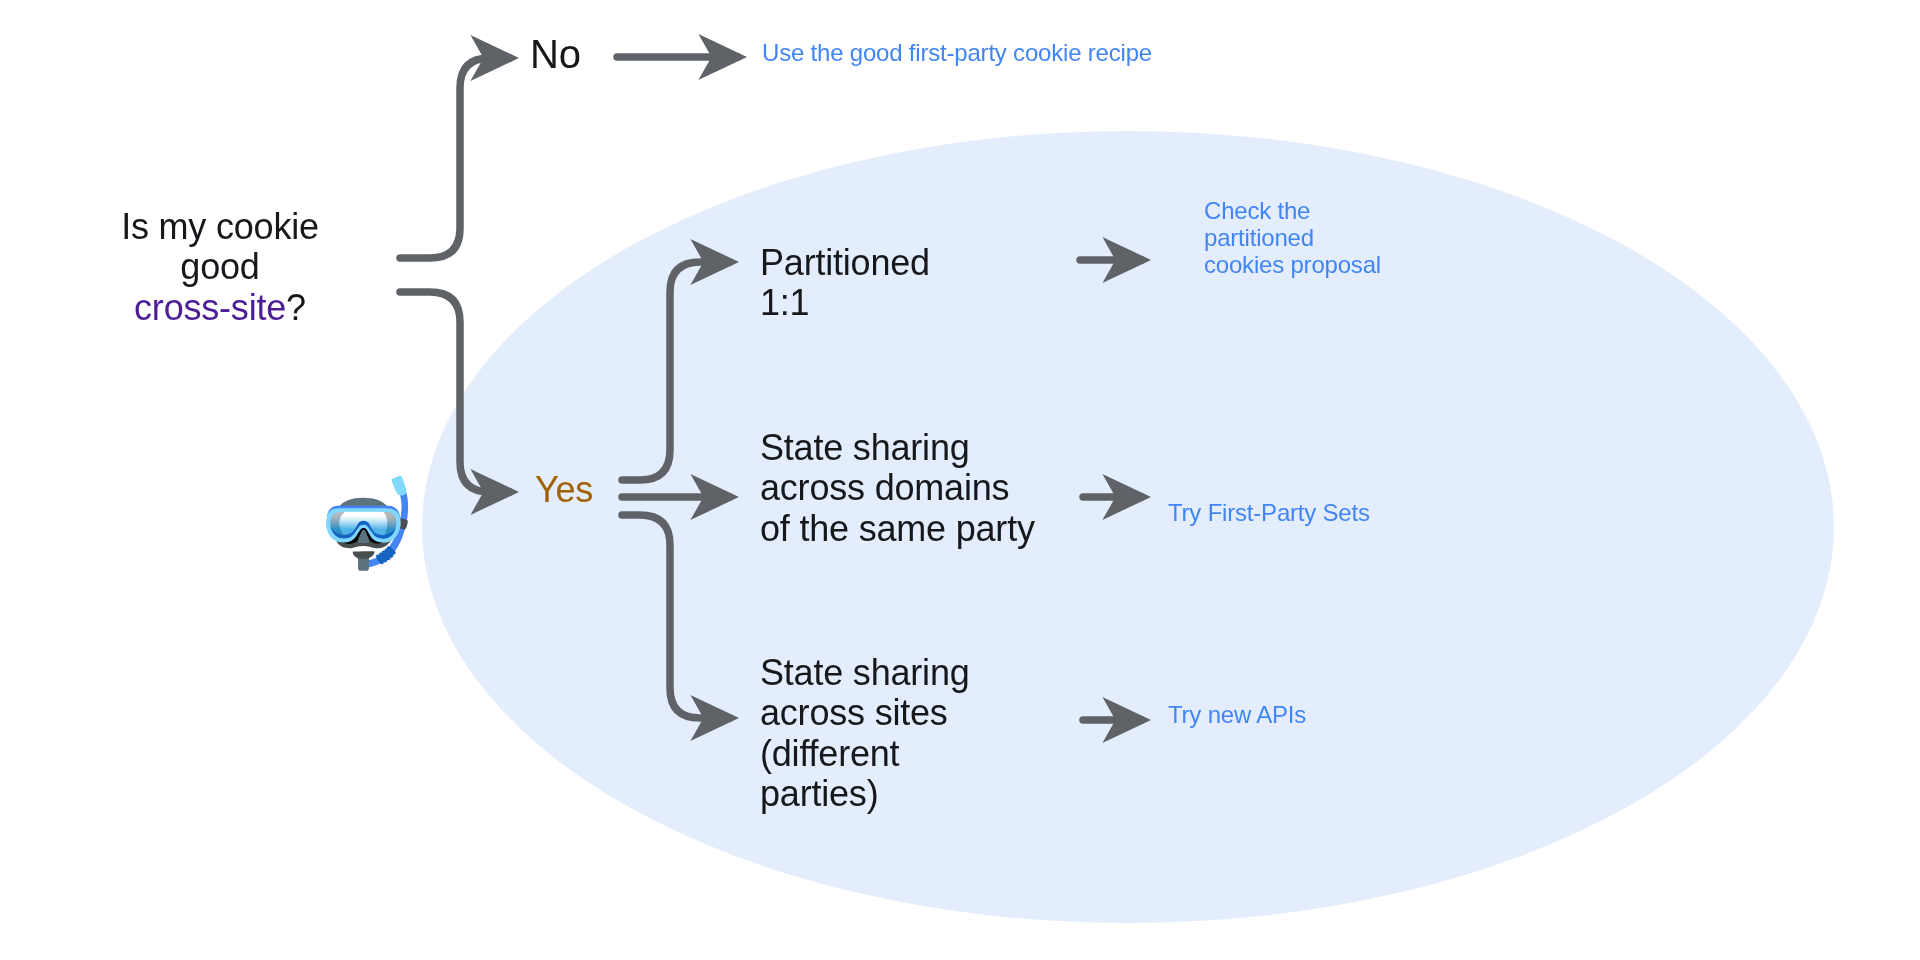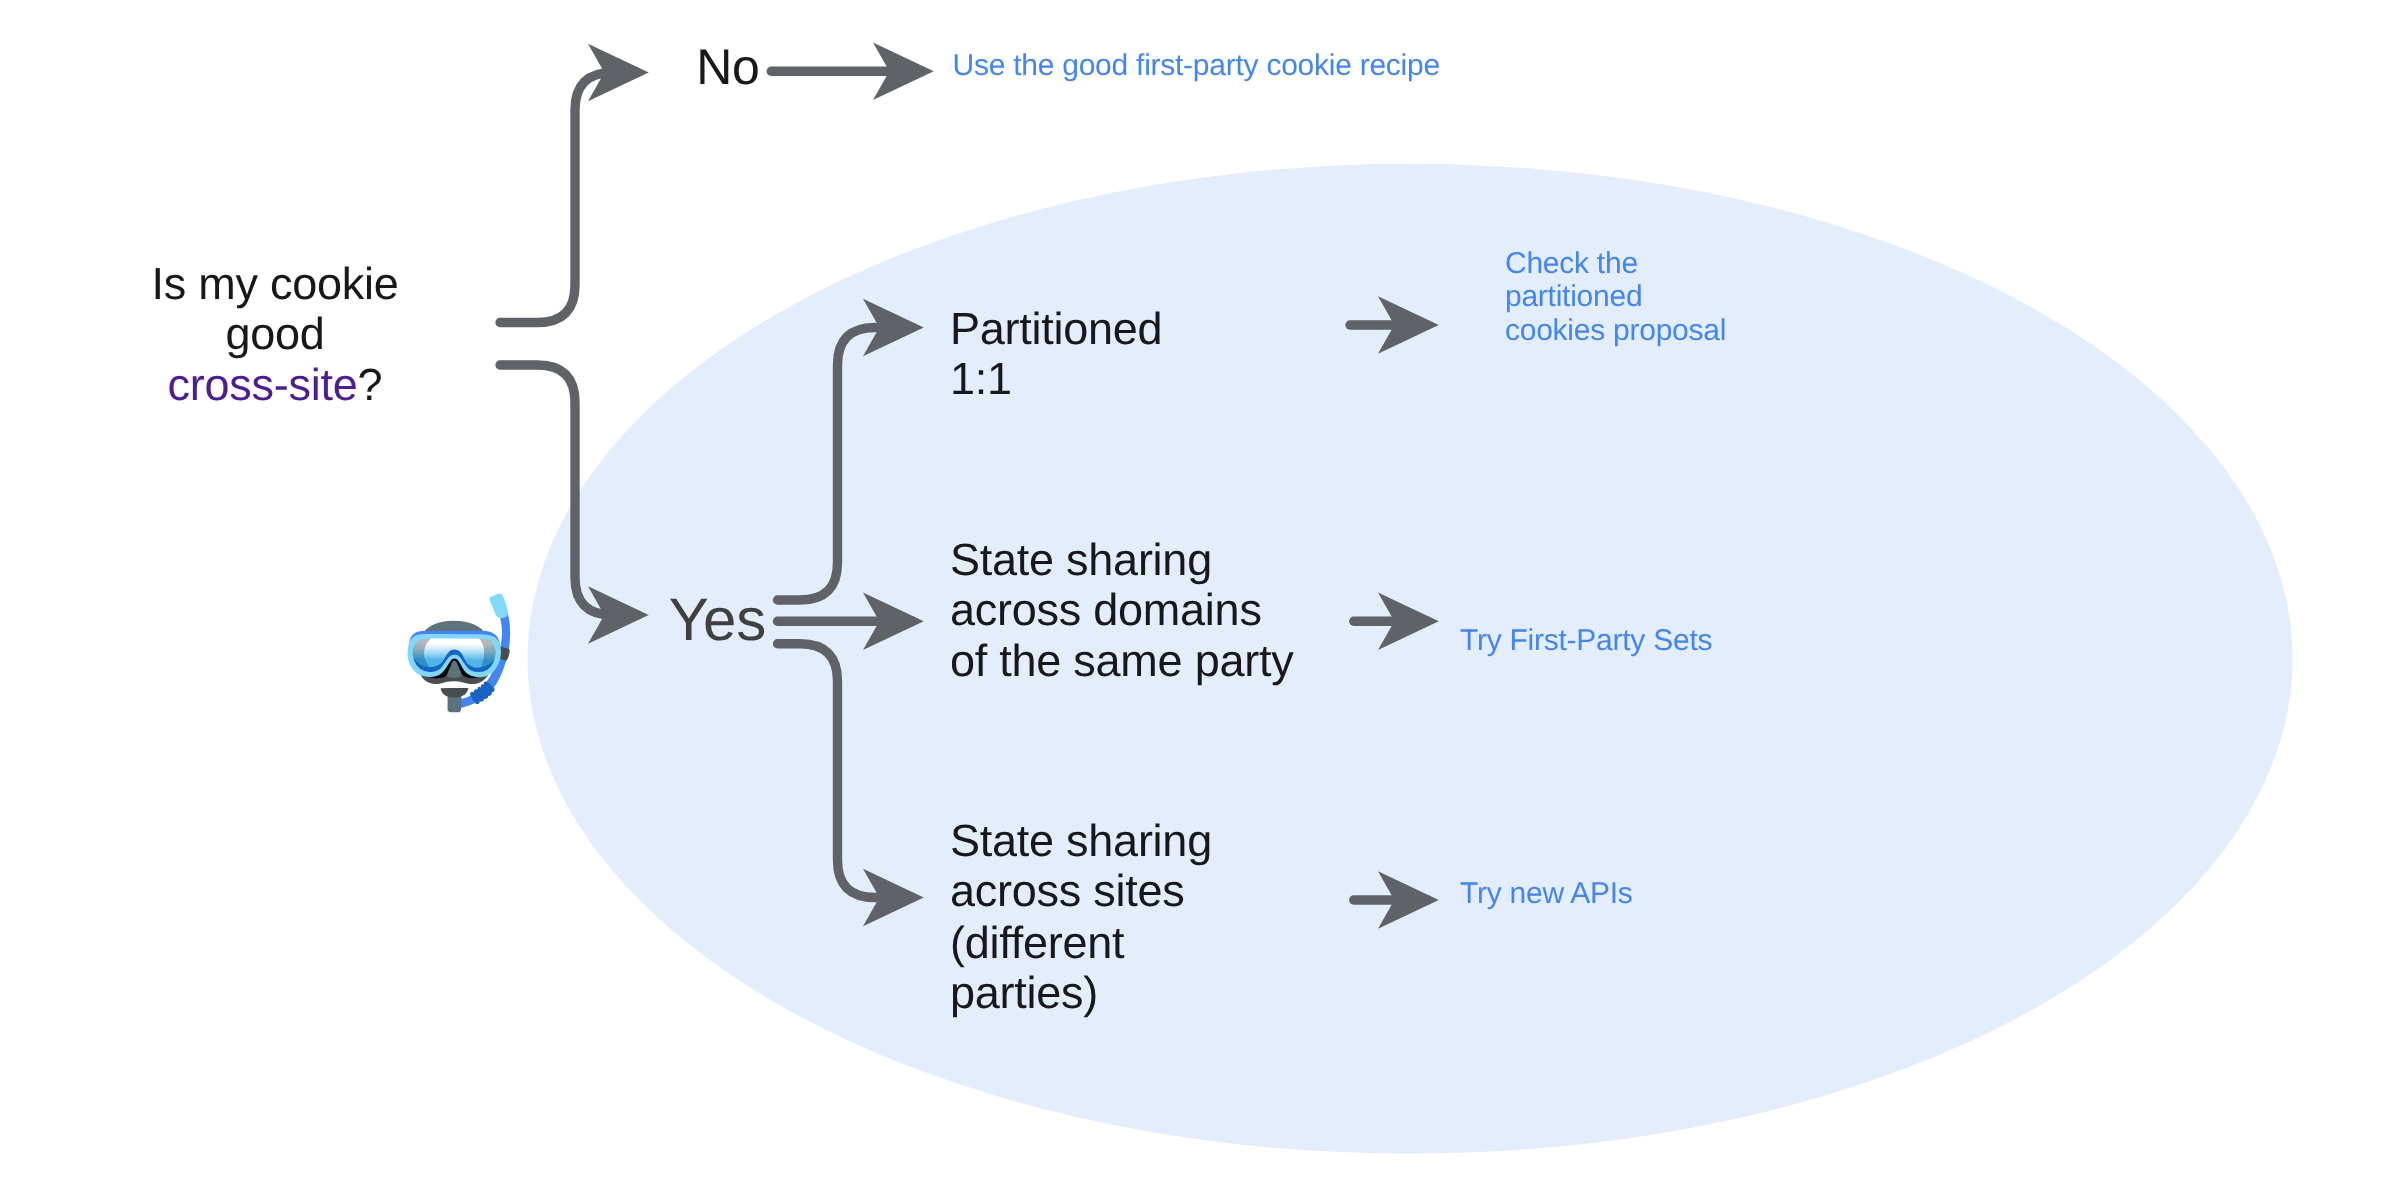--- a/index.html
+++ b/index.html
@@ -44,33 +44,33 @@
     width: 300px;
     font-size: 36px;
     font-weight: 500;
     color: #16181c;
     text-align: center;
   }
   .q-text .hl { color: #4c1d95; }
   .q-text .qm { color: #16181c; }
 
   .label-no {
-    left: 557px;
+    left: 530px;
     top: 32px;
     font-size: 40px;
     font-weight: 500;
     color: #16181c;
   }
 
   .label-yes {
     left: 535px;
     top: 470px;
-    font-size: 48px;
+    font-size: 36px;
     font-weight: 500;
-    color: #404040;
+    color: #a16207;
   }
 
   .mask-emoji {
     position: absolute;
     left: 312px;
     top: 480px;
     font-size: 86px;
     line-height: 1;
     user-select: none;
   }

